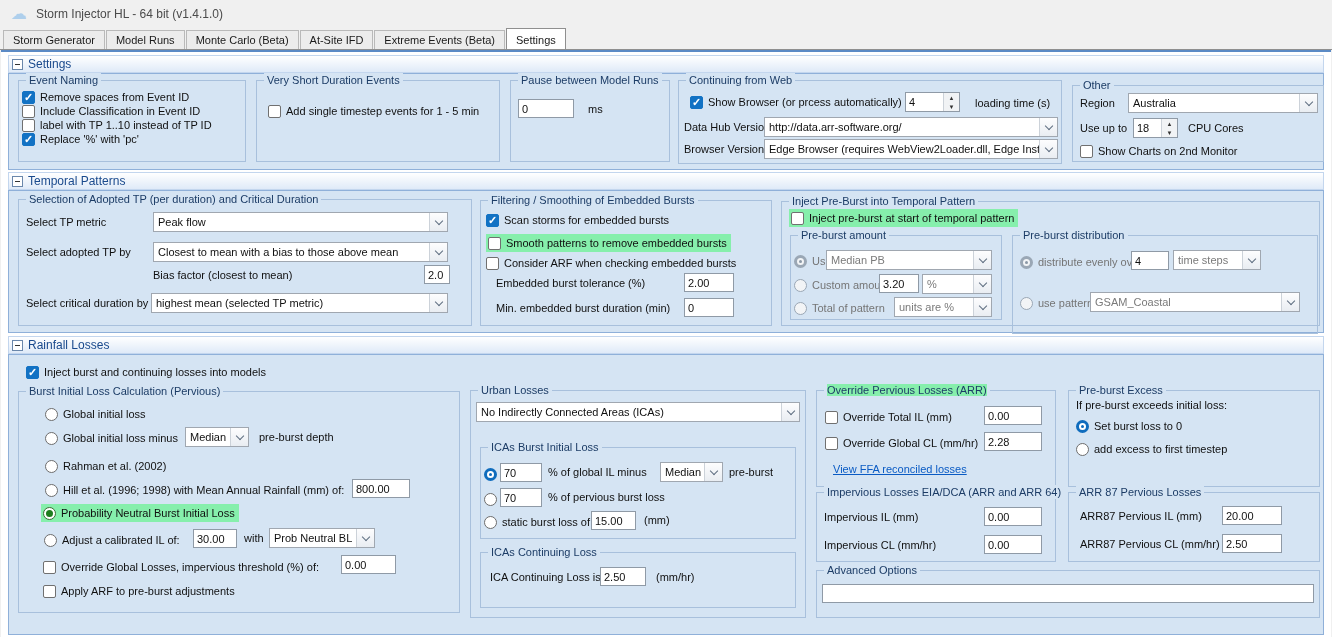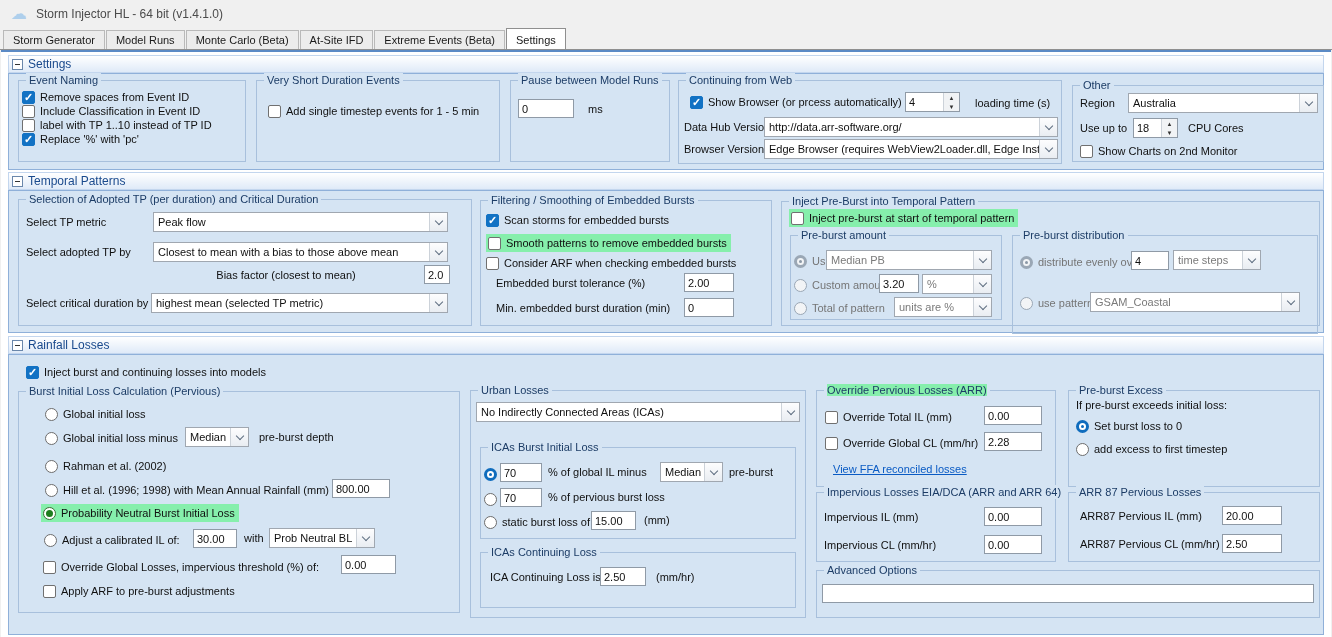--- a/index.html
+++ b/index.html
@@ -184,21 +184,21 @@
   <div class="lblr" style="left:26px;top:216px">Select TP metric</div>
   <div class="dd" style="left:153px;top:212px;width:295px">
     <span class="t">Peak flow</span>
     <span class="b"></span>
   </div>
   <div class="lblr" style="left:26px;top:246px">Select adopted TP by</div>
   <div class="dd" style="left:153px;top:242px;width:295px">
     <span class="t">Closest to mean with a bias to those above mean</span>
     <span class="b"></span>
   </div>
-  <div class="lblr" style="left:153px;top:269px;width:266px;text-align:center">Bias factor (closest to mean)</div>
+  <div class="lblr" style="left:153px;top:269px;width:266px;text-align:left">Bias factor (closest to mean)</div>
   <div class="inp" style="left:424px;top:265px;width:26px">2.0</div>
   <div class="lblr" style="left:26px;top:297px">Select critical duration by</div>
   <div class="dd" style="left:151px;top:293px;width:297px">
     <span class="t">highest mean (selected TP metric)</span>
     <span class="b"></span>
   </div>
 
   <div class="grp" style="left:480px;top:200px;width:292px;height:126px">
     <span class="leg">Filtering / Smoothing of Embedded Bursts</span>
   </div>
@@ -305,21 +305,21 @@
   </div>
   <div class="lblr" style="left:259px;top:431px">pre-burst depth</div>
   <div class="row" style="left:45px;top:458px">
     <span class="rad"></span>
     <span>Rahman et al. (2002)</span>
   </div>
   <div class="row" style="left:45px;top:482px">
     <span class="rad"></span>
     <span>Hill et al. (1996; 1998) with Mean Annual Rainfall (mm) of:</span>
   </div>
-  <div class="inp" style="left:332px;top:479px;width:58px">800.00</div>
+  <div class="inp" style="left:352px;top:479px;width:58px">800.00</div>
   <div class="row hl" style="left:41px;top:504px">
     <span class="rad grn"></span>
     <span>Probability Neutral Burst Initial Loss</span>
   </div>
   <div class="row" style="left:44px;top:532px">
     <span class="rad"></span>
     <span>Adjust a calibrated IL of:</span>
   </div>
   <div class="inp" style="left:193px;top:529px;width:44px">30.00</div>
   <div class="lblr" style="left:244px;top:532px">with</div>

